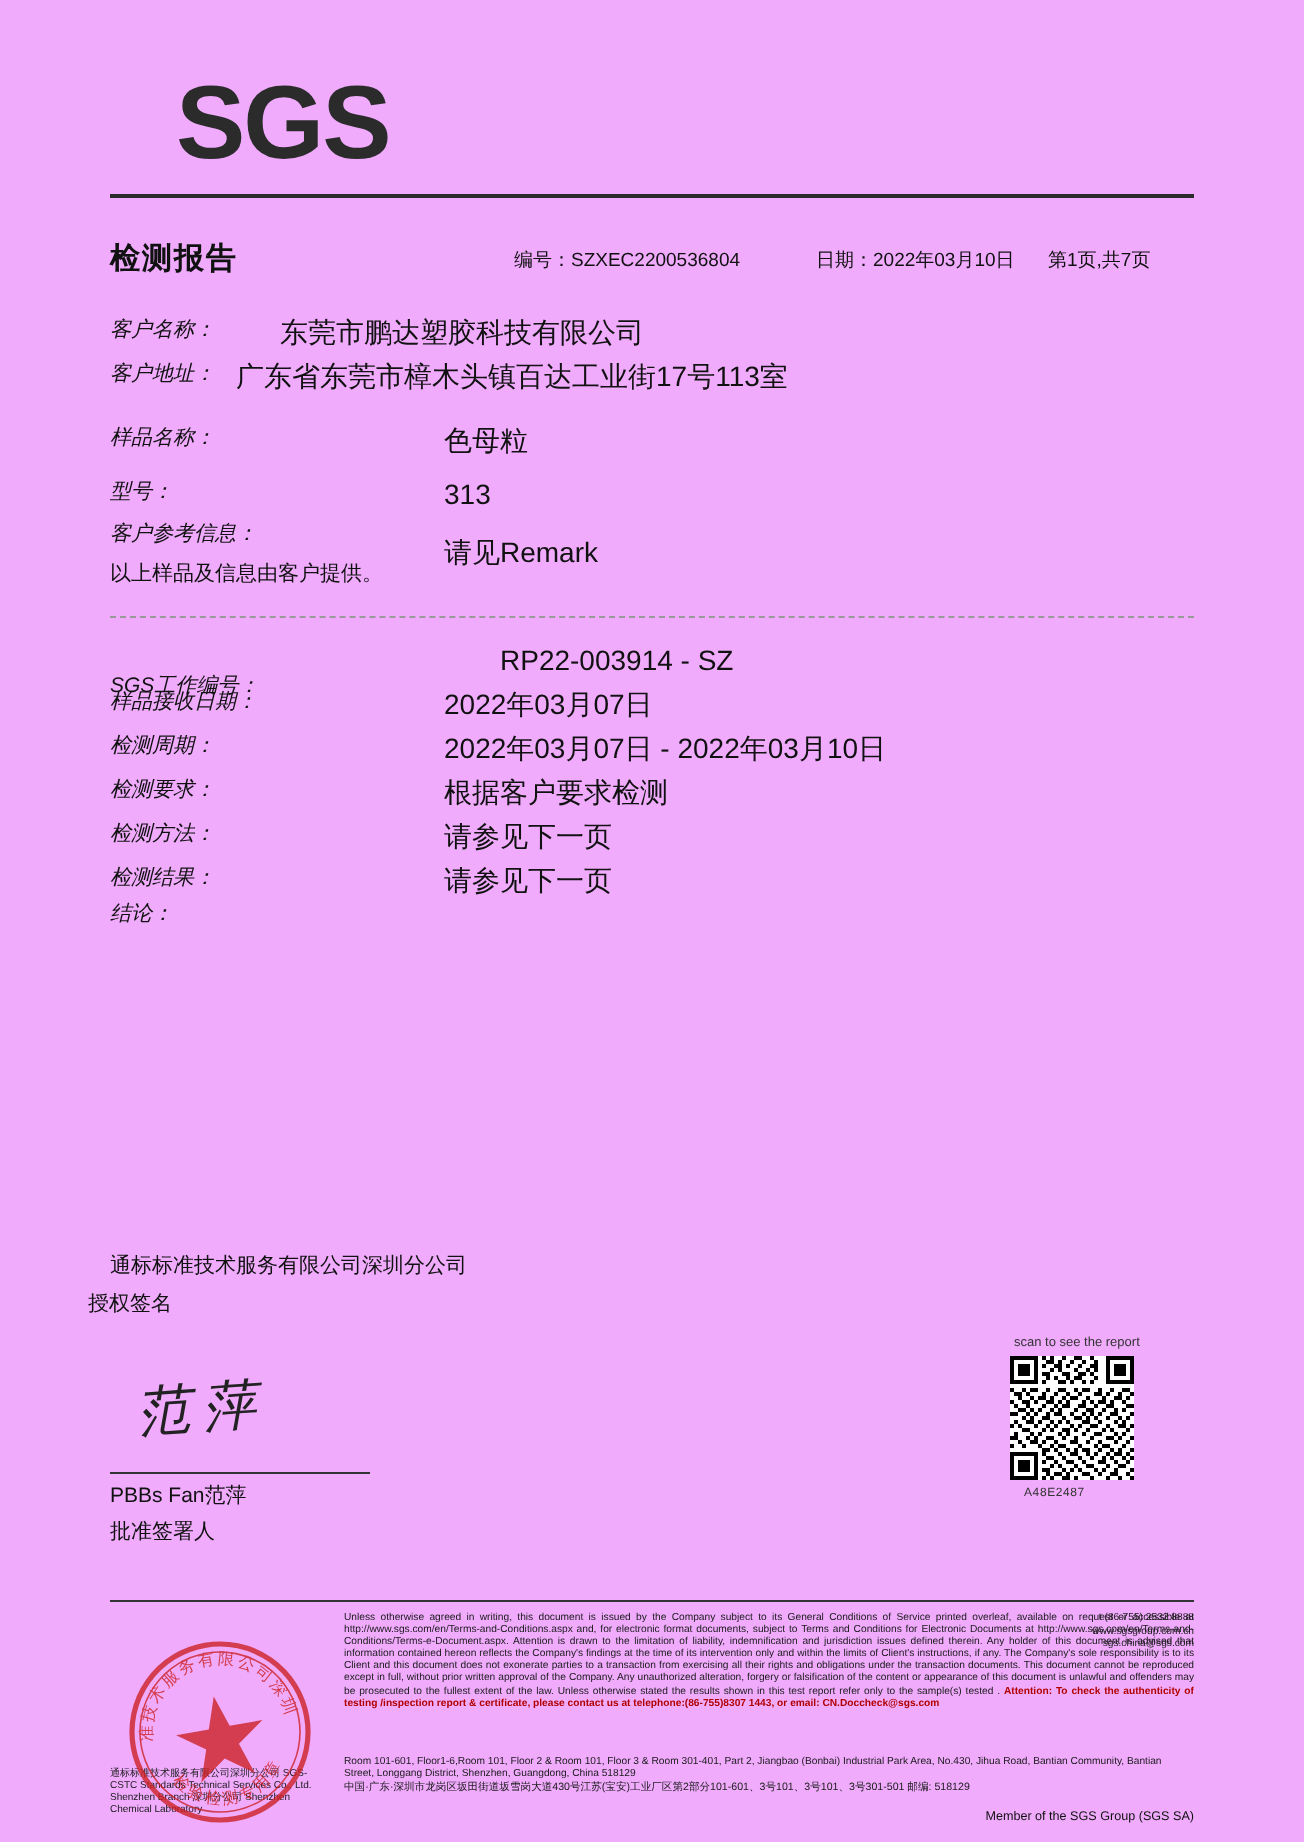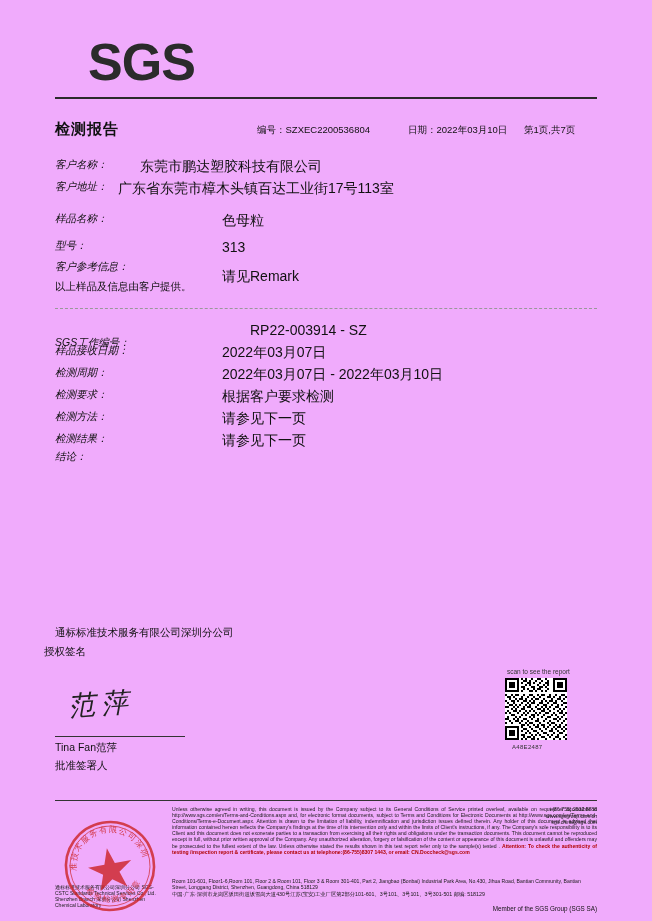--- a/index.html
+++ b/index.html
@@ -314,21 +314,21 @@
 
   <div class="field-label" style="left:55px; top:432px;">检测结果：</div>
   <div class="field-value" style="left:222px; top:432px;">请参见下一页</div>
 
   <div class="field-label" style="left:55px; top:450px;">结论：</div>
 
   <div class="sig-company">通标标准技术服务有限公司深圳分公司</div>
   <div class="sig-auth">授权签名</div>
   <div class="sig-script">范萍</div>
   <div class="sig-line"></div>
-  <div class="sig-name">Tina Fan范萍</div>
+  <div class="sig-name">PBBs Fan范萍</div>
   <div class="sig-role">批准签署人</div>
 
   <div class="qr-caption">scan to see the report</div>
   <div class="qr-box">
     <svg class="qr-code" viewBox="0 0 31 31" shape-rendering="crispEdges">
       <rect width="31" height="31" fill="#ffffff"></rect>
       <g fill="#000000">
         <rect x="0" y="0" width="7" height="1"></rect>
           <rect x="0" y="6" width="7" height="1"></rect>
         <rect x="0" y="0" width="1" height="7"></rect>

